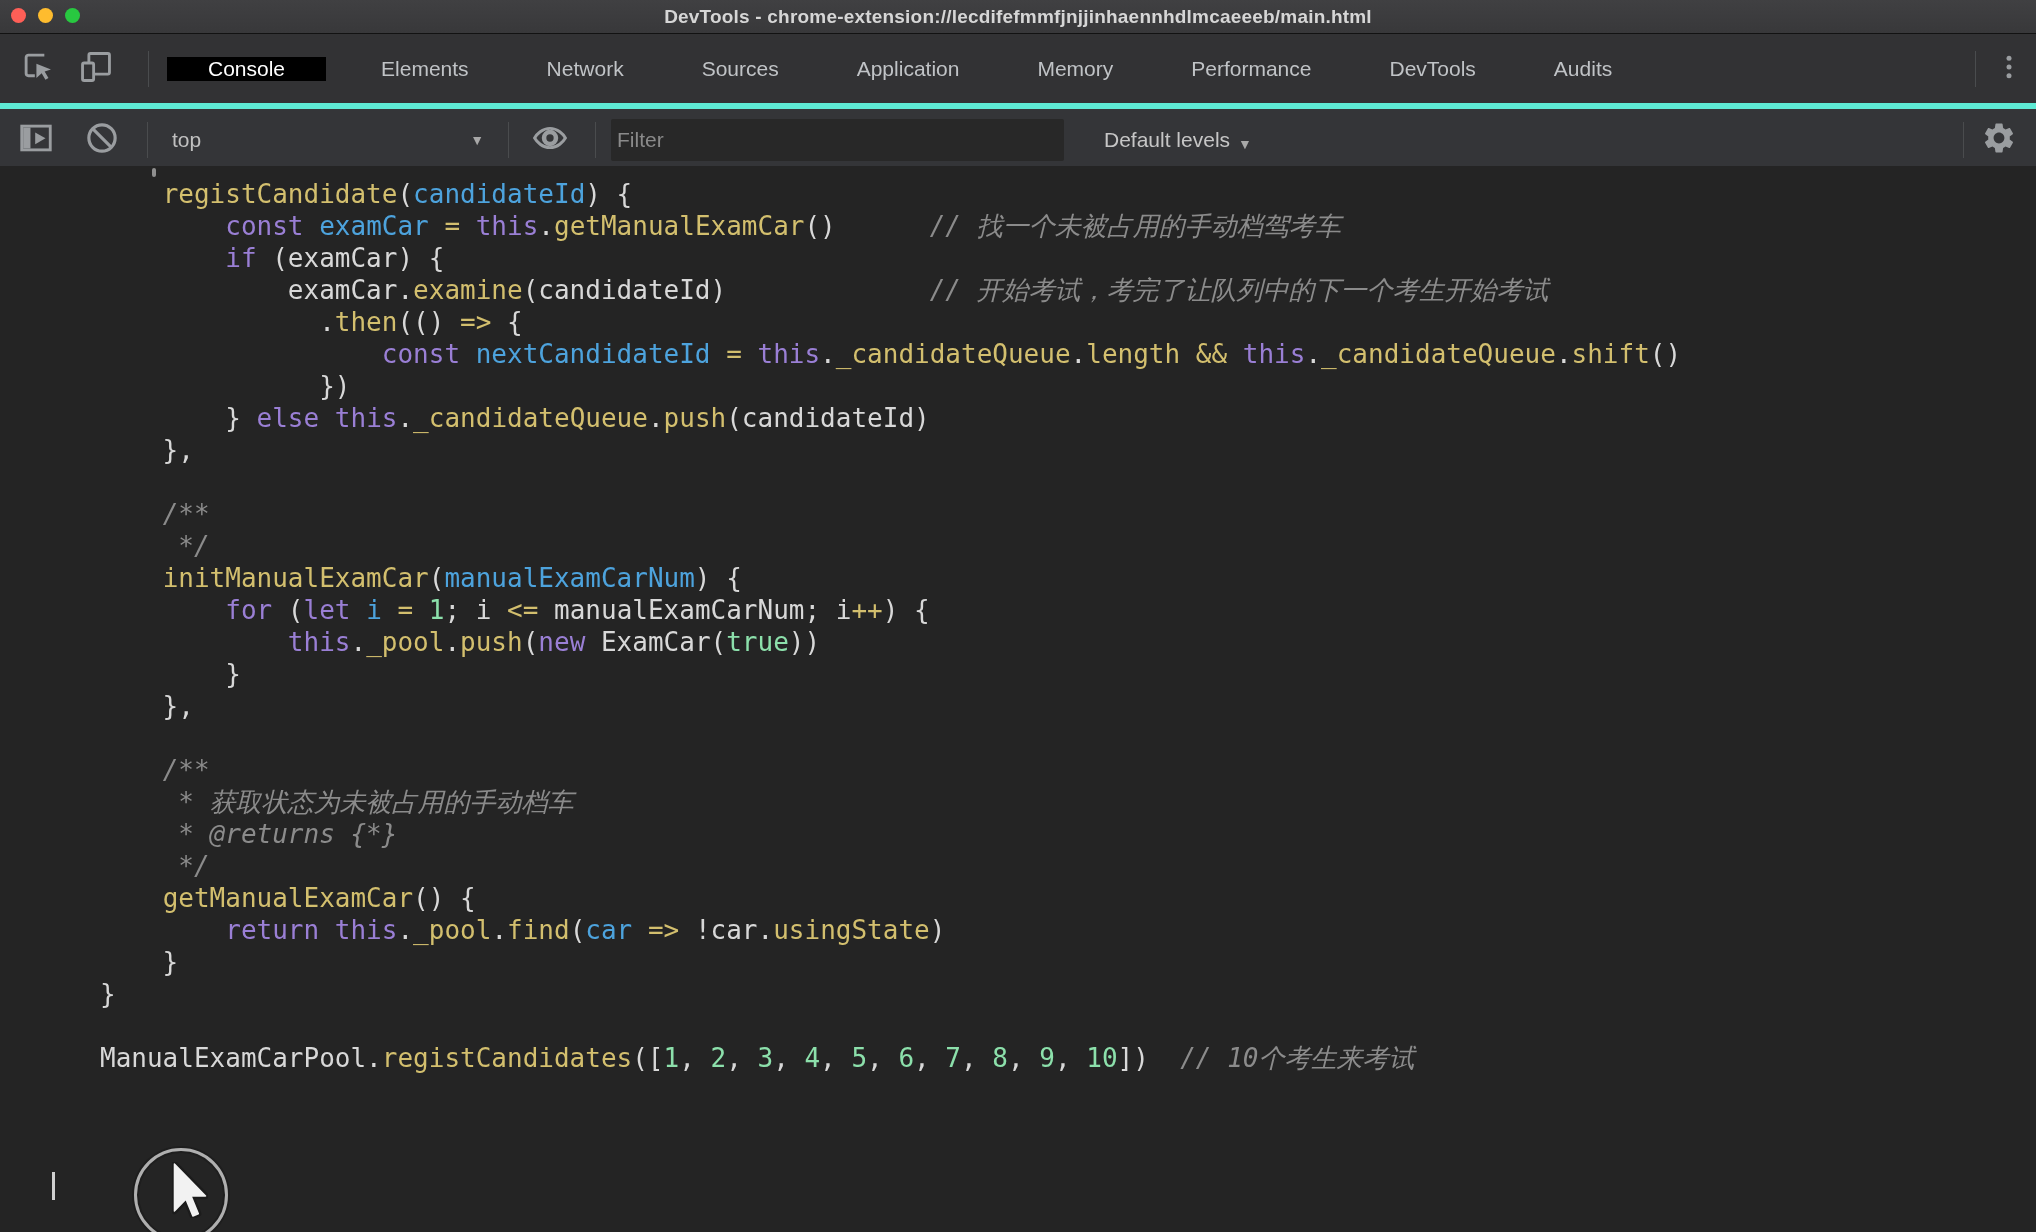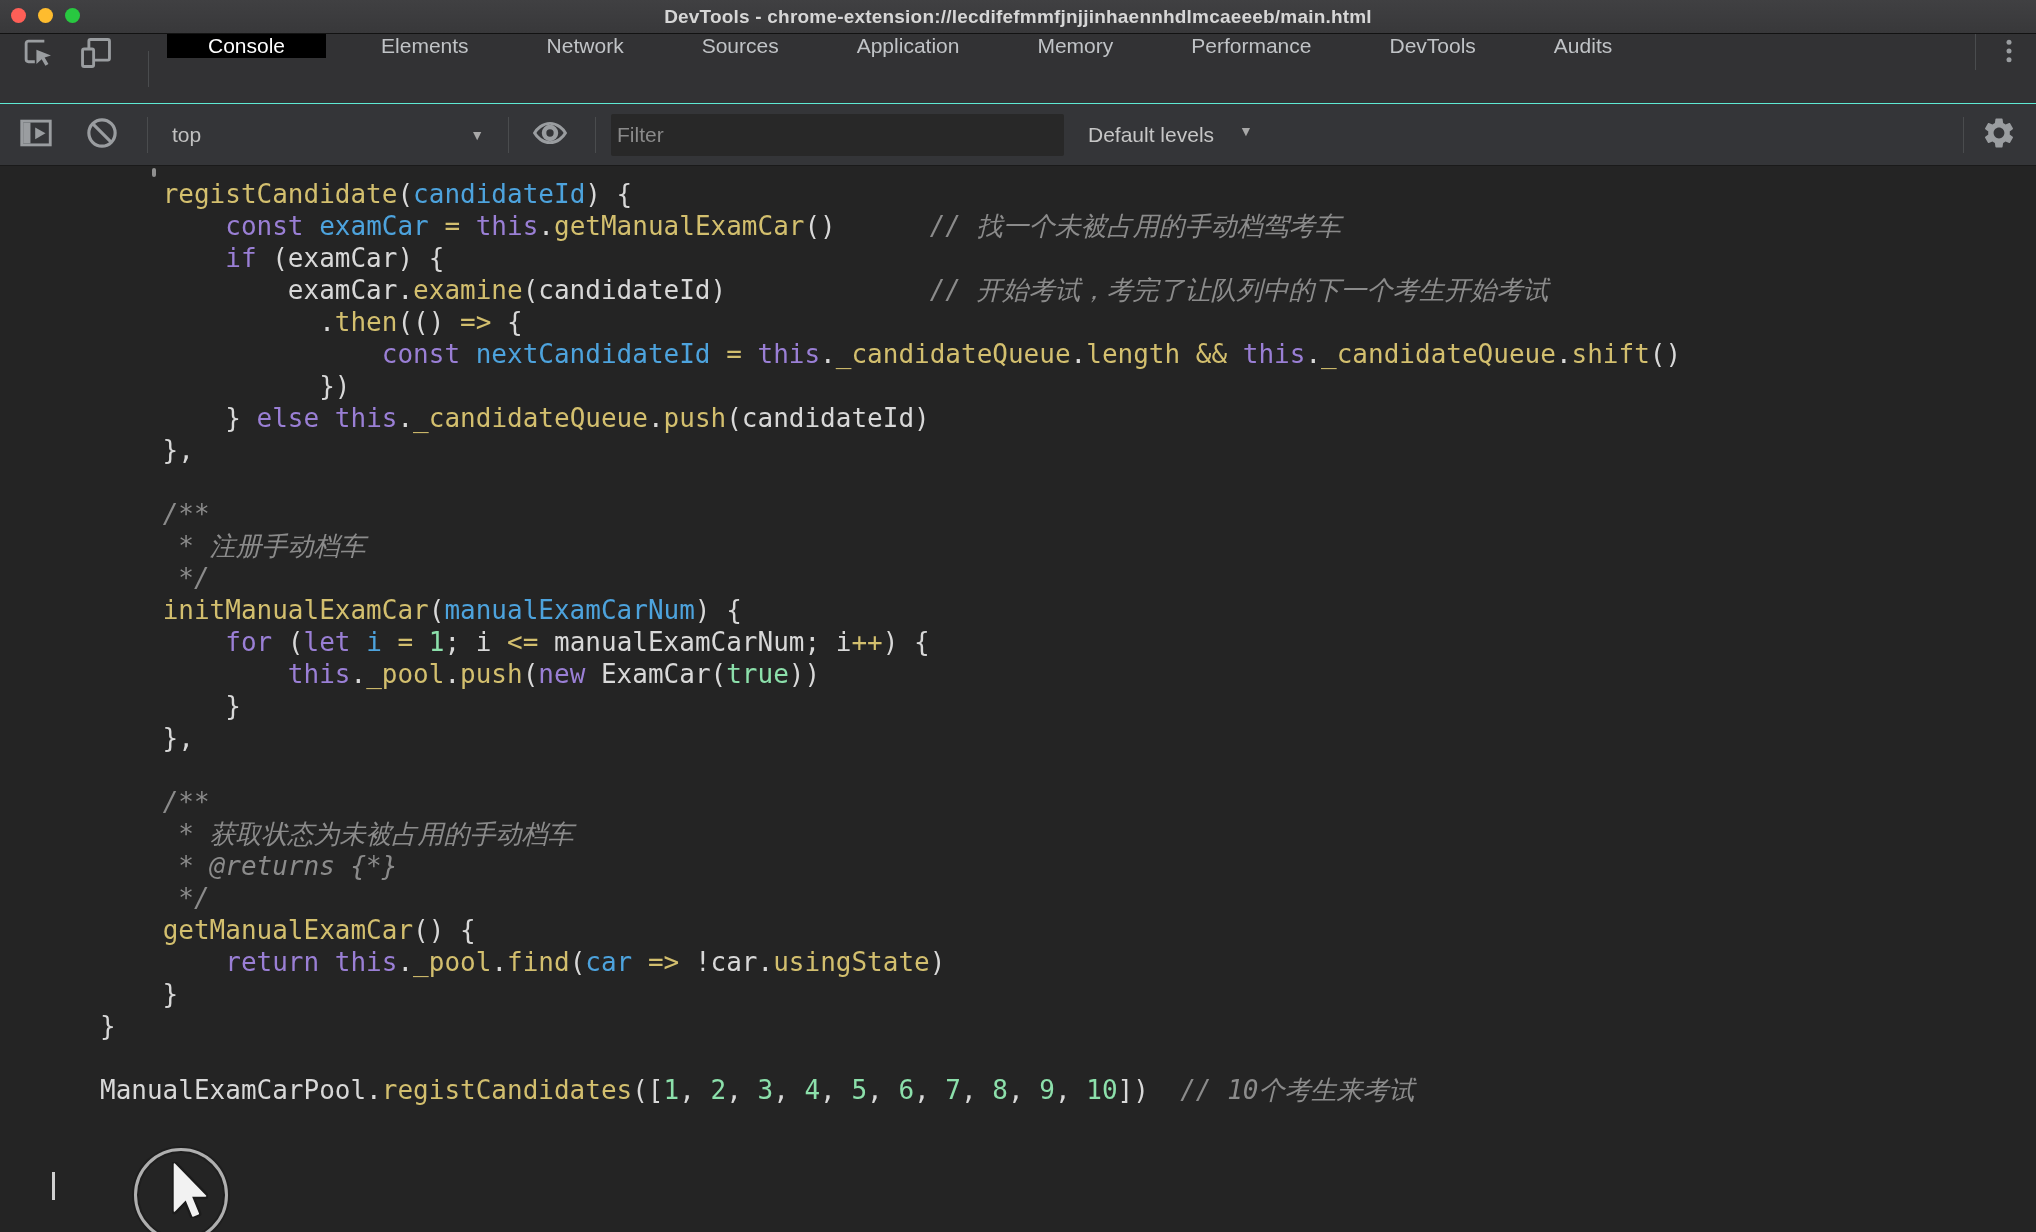--- a/index.html
+++ b/index.html
@@ -13,21 +13,21 @@
 
   
   .titlebar{height:33px;background:linear-gradient(#404042,#38383a);border-bottom:1px solid #121212;
             position:relative;display:flex;align-items:center;justify-content:center;}
   .traffic{position:absolute;left:11px;top:8px;display:flex;gap:12px;}
   .dot{width:15px;height:15px;border-radius:50%;display:inline-block;}
   .dot.red{background:#ff5f57;}.dot.yellow{background:#febc2e;}.dot.green{background:#28c840;}
   .title{color:#d6d6d6;font-size:19px;font-weight:bold;letter-spacing:.2px;}
 
   
-  .tabbar{height:69px;background:#323234;border-bottom:1px solid #5eead4;display:flex;align-items:flex-start;}
+  .tabbar{height:69px;background:#323234;border-bottom:6px solid #5eead4;display:flex;align-items:center;}
   .iconbtn{background:none;border:none;padding:0;display:flex;align-items:center;justify-content:center;
            color:var(--icon);cursor:pointer;}
   .tabbar .iconbtn{width:44px;}
   .tabbar .iconbtn:first-child{margin-left:16px;}
   .tabbar .iconbtn + .iconbtn{margin-left:14px;}
   .vsep{width:1px;background:#4a4c4e;align-self:center;height:36px;}
   .tabbar .vsep{margin-left:30px;}
   .tabs{display:flex;align-items:stretch;margin-left:18px;}
   .tab{display:flex;align-items:center;padding:0 23px;color:#c0c3c6;font-size:21px;cursor:pointer;}
   .tab + .tab{margin-left:32px;}
@@ -41,21 +41,21 @@
   .btn-sidebar{margin-left:15px;}
   .btn-clear{margin-left:24px;}
   .toolbar .vsep{margin-left:24px;}
   .context-select{margin-left:24px;width:312px;display:flex;align-items:center;justify-content:space-between;
                   color:#c0c0c0;font-size:21px;cursor:pointer;}
   .dd-arrow{font-size:14px;color:#a8a8a8;}
   .btn-eye{margin-left:20px;}
   .filter-input{margin-left:15px;width:441px;height:42px;background:#282828;border:none;border-radius:2px;
                 color:#cfcfcf;font-size:21px;padding:0 6px;outline:none;font-family:"Liberation Sans",sans-serif;}
   .filter-input::placeholder{color:#8a8a8a;}
-  .levels-select{margin-left:24px;display:flex;align-items:flex-start;gap:25px;color:#c6c6c6;font-size:21px;cursor:pointer;}
+  .levels-select{margin-left:40px;display:flex;align-items:flex-end;gap:8px;color:#c6c6c6;font-size:21px;cursor:pointer;}
   .spacer{flex:1;}
   .btn-gear{margin-right:16px;margin-left:14px;}
 
   
   .console{position:absolute;top:166px;left:0;right:0;bottom:0;background:#242424;}
   .code{padding:12px 0 0 52px;font-family:"DejaVu Sans Mono",monospace;font-size:26px;line-height:32px;margin-left:48px;}
   .code-line{white-space:pre;height:32px;}
   .tk-p{color:var(--tok-plain);}
   .tk-k{color:var(--tok-keyword);}
   .tk-v{color:var(--tok-var);}
@@ -183,21 +183,20 @@
         <div class="code-line"><span class="tk-p">        </span><span class="tk-k">const</span><span class="tk-p"> </span><span class="tk-v">examCar</span><span class="tk-p"> </span><span class="tk-o">=</span><span class="tk-p"> </span><span class="tk-k">this</span><span class="tk-p">.</span><span class="tk-f">getManualExamCar</span><span class="tk-p">()      </span><span class="tk-c">// 找一个未被占用的手动档驾考车</span></div>
         <div class="code-line"><span class="tk-p">        </span><span class="tk-k">if</span><span class="tk-p"> (examCar) {</span></div>
         <div class="code-line"><span class="tk-p">            examCar.</span><span class="tk-f">examine</span><span class="tk-p">(candidateId)             </span><span class="tk-c">// 开始考试，考完了让队列中的下一个考生开始考试</span></div>
         <div class="code-line"><span class="tk-p">              .</span><span class="tk-f">then</span><span class="tk-p">(() </span><span class="tk-o">=&gt;</span><span class="tk-p"> {</span></div>
         <div class="code-line"><span class="tk-p">                  </span><span class="tk-k">const</span><span class="tk-p"> </span><span class="tk-v">nextCandidateId</span><span class="tk-p"> </span><span class="tk-o">=</span><span class="tk-p"> </span><span class="tk-k">this</span><span class="tk-p">.</span><span class="tk-f">_candidateQueue</span><span class="tk-p">.</span><span class="tk-f">length</span><span class="tk-p"> </span><span class="tk-o">&amp;&amp;</span><span class="tk-p"> </span><span class="tk-k">this</span><span class="tk-p">.</span><span class="tk-f">_candidateQueue</span><span class="tk-p">.</span><span class="tk-f">shift</span><span class="tk-p">()</span></div>
         <div class="code-line"><span class="tk-p">              })</span></div>
         <div class="code-line"><span class="tk-p">        } </span><span class="tk-k">else</span><span class="tk-p"> </span><span class="tk-k">this</span><span class="tk-p">.</span><span class="tk-f">_candidateQueue</span><span class="tk-p">.</span><span class="tk-f">push</span><span class="tk-p">(candidateId)</span></div>
         <div class="code-line"><span class="tk-p">    },</span></div>
         <div class="code-line">&nbsp;</div>
         <div class="code-line"><span class="tk-p">    </span><span class="tk-c">/**</span></div>
-        <div class="code-line"><span class="tk-p">    </span><span class="tk-c"> * 注册手动档车</span></div>
         <div class="code-line"><span class="tk-p">    </span><span class="tk-c"> */</span></div>
         <div class="code-line"><span class="tk-p">    </span><span class="tk-f">initManualExamCar</span><span class="tk-p">(</span><span class="tk-v">manualExamCarNum</span><span class="tk-p">) {</span></div>
         <div class="code-line"><span class="tk-p">        </span><span class="tk-k">for</span><span class="tk-p"> (</span><span class="tk-k">let</span><span class="tk-p"> </span><span class="tk-v">i</span><span class="tk-p"> </span><span class="tk-o">=</span><span class="tk-p"> </span><span class="tk-n">1</span><span class="tk-p">; i </span><span class="tk-o">&lt;=</span><span class="tk-p"> manualExamCarNum; i</span><span class="tk-o">++</span><span class="tk-p">) {</span></div>
         <div class="code-line"><span class="tk-p">            </span><span class="tk-k">this</span><span class="tk-p">.</span><span class="tk-f">_pool</span><span class="tk-p">.</span><span class="tk-f">push</span><span class="tk-p">(</span><span class="tk-k">new</span><span class="tk-p"> ExamCar(</span><span class="tk-n">true</span><span class="tk-p">))</span></div>
         <div class="code-line"><span class="tk-p">        }</span></div>
         <div class="code-line"><span class="tk-p">    },</span></div>
         <div class="code-line">&nbsp;</div>
         <div class="code-line"><span class="tk-p">    </span><span class="tk-c">/**</span></div>
         <div class="code-line"><span class="tk-p">    </span><span class="tk-c"> * 获取状态为未被占用的手动档车</span></div>
         <div class="code-line"><span class="tk-p">    </span><span class="tk-c"> * @returns {*}</span></div>

